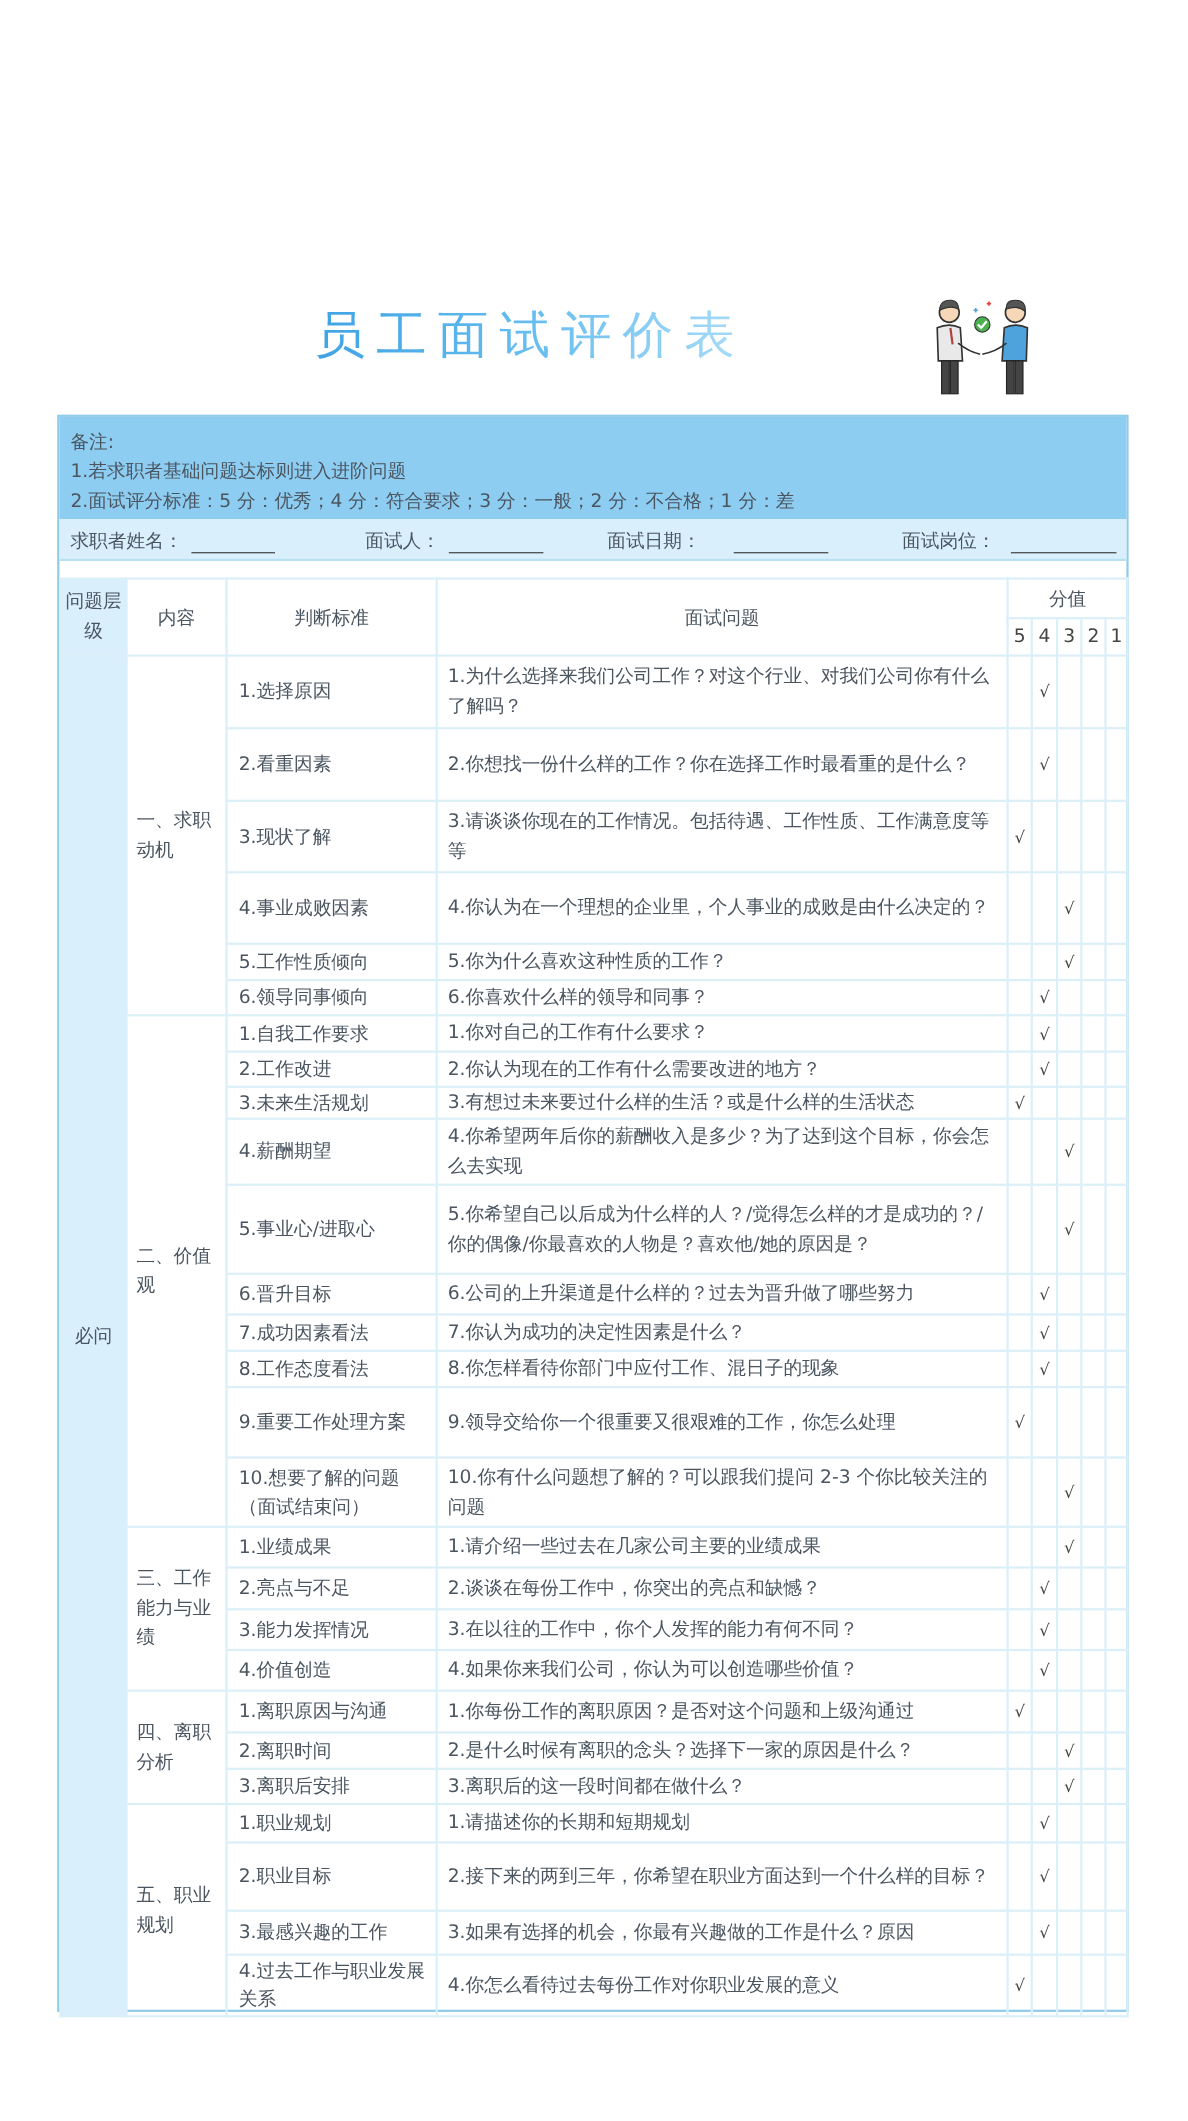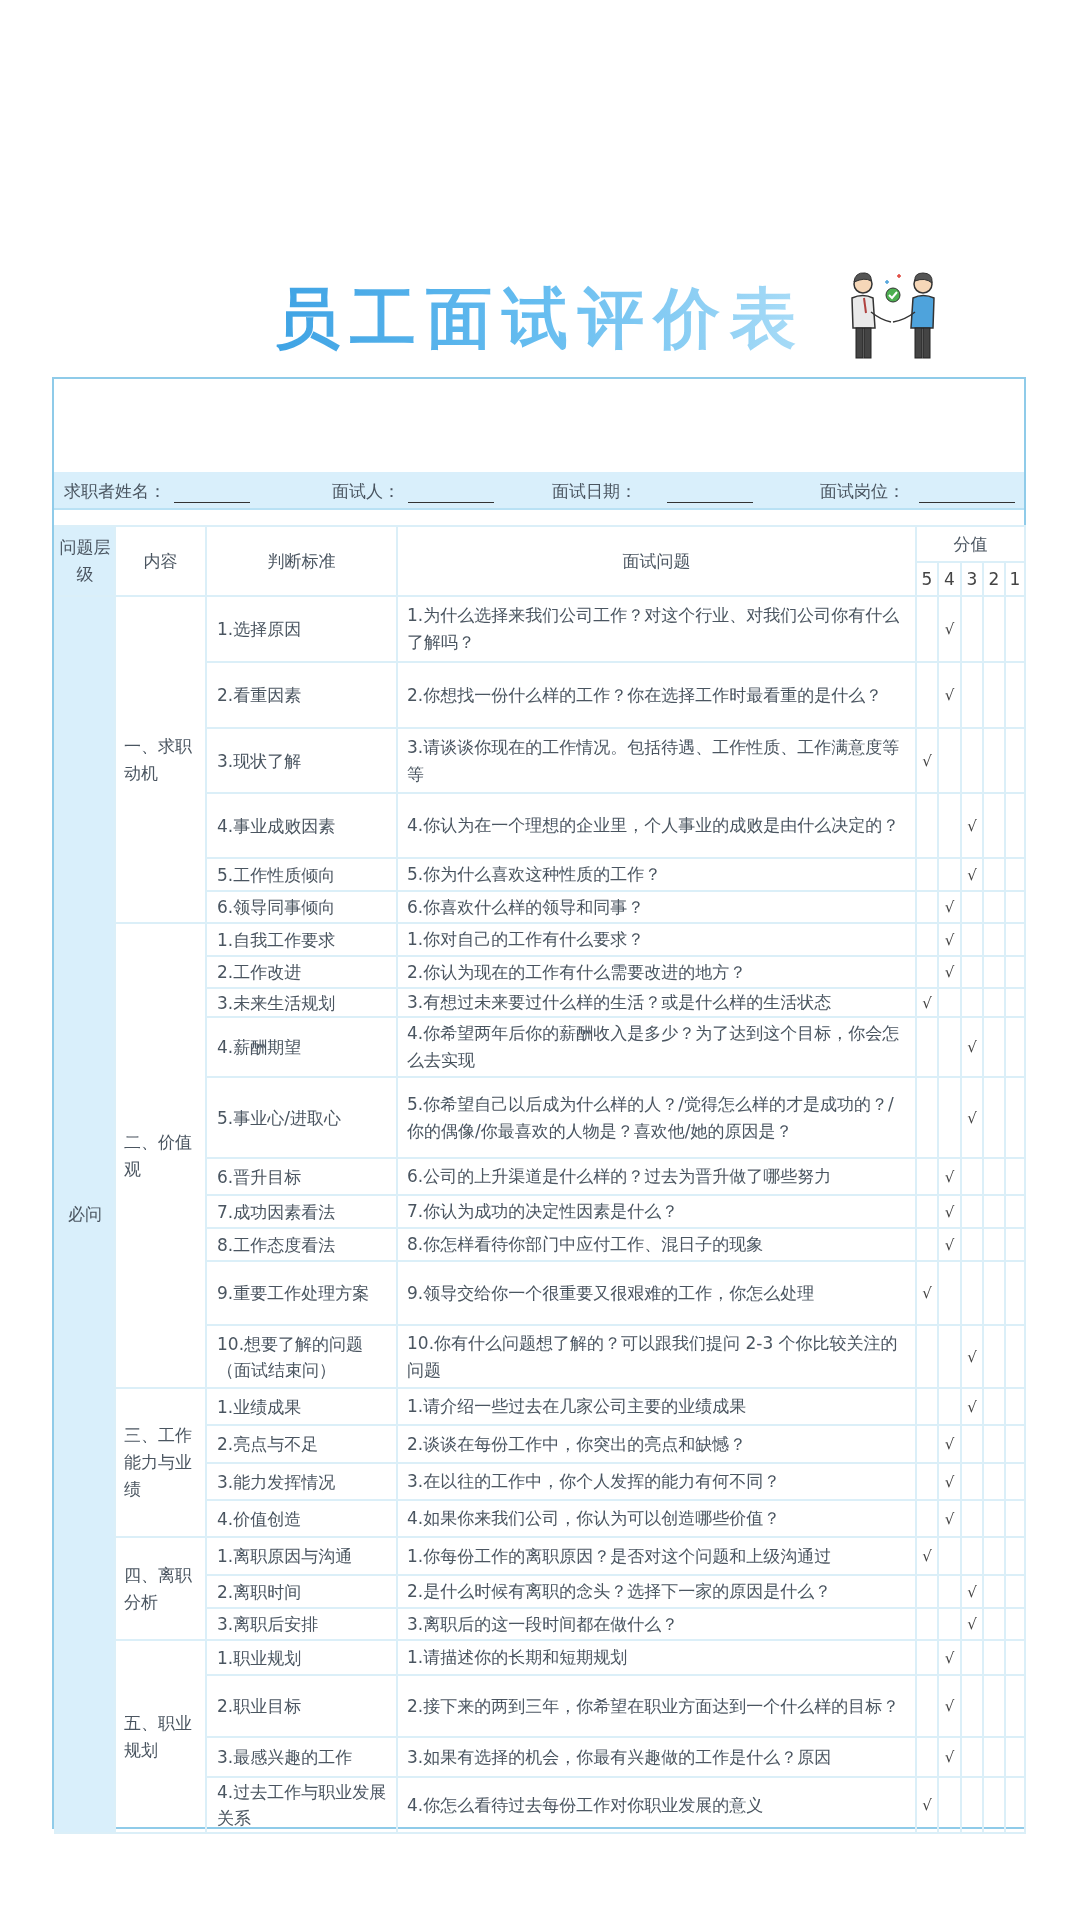--- a/index.html
+++ b/index.html
@@ -1,19 +1,19 @@
 <!DOCTYPE html>
 <html><head>
 <meta charset="utf-8">
 <style>
   html, body { margin: 0; padding: 0; background: #ffffff; }
   body { width: 1080px; height: 1928px; position: relative; overflow: hidden;
          font-family: "DejaVu Sans", "Liberation Sans", sans-serif; color: #555; }
   .title-wrap { position: absolute; left: 0; top: 268px; width: 1080px; height: 100px; }
-  .title { position: absolute; left: 274px; top: 6px; font-size: 66px; font-weight: bold;
+  .title { position: absolute; left: 286px; top: 6px; font-size: 46px; font-weight: normal;
            letter-spacing: 10px; font-family: "DejaVu Serif", "Liberation Serif", serif;
            background: linear-gradient(90deg, #3fa3e4 0%, #66bdf0 50%, #a9dcf7 100%);
            -webkit-background-clip: text; background-clip: text; color: transparent; }
   .illus { position: absolute; left: 843px; top: 0px; width: 100px; height: 96px; }
   .sheet { position: absolute; left: 52px; top: 377px; width: 974px; height: 1452px;
            border: 2px solid #8fcbe9; box-sizing: border-box; background: #fff; }
   .notes { position: absolute; left: 0; top: 0; width: 100%; height: 93px; background: #8ecdf2;
            padding: 10px 10px; box-sizing: border-box; font-size: 17px; color: #4a5560; line-height: 27px; }
   .info { position: absolute; left: 0; top: 93px; width: 100%; height: 38px; background: #d9effb;
           border-bottom: 2px solid #b9e1f4; box-sizing: border-box; font-size: 17px; color: #4a5560; }
@@ -52,20 +52,25 @@
     <rect x="80" y="60" width="7" height="30" fill="#444" stroke="#222"></rect>
 
     <circle cx="50" cy="27" r="7" fill="#4caf50" stroke="#333" stroke-width="1"></circle>
     <path d="M46 27 L49 30 L54 24" stroke="#fff" stroke-width="2" fill="none"></path>
     <path d="M44 12 L44 16 M42 14 L46 14" stroke="#4ea3dc" stroke-width="1.5"></path>
     <path d="M56 6 L56 10 M54 8 L58 8" stroke="#e0453c" stroke-width="1.5"></path>
   </svg>
 </div>
 
 <div class="sheet">
+  <div class="notes">
+    <div>备注:</div>
+    <div>1.若求职者基础问题达标则进入进阶问题</div>
+    <div>2.面试评分标准：5 分：优秀；4 分：符合要求；3 分：一般；2 分：不合格；1 分：差</div>
+  </div>
   <div class="info">
     <div class="f" style="left:10px">
       <span>求职者姓名：</span><span class="line" style="width:76px"></span>
     </div>
     <div class="f" style="left:278px">
       <span>面试人：</span><span class="line" style="width:86px"></span>
     </div>
     <div class="f" style="left:498px">
       <span>面试日期：</span><span class="line" style="width:86px;margin-left:30px"></span>
     </div>

